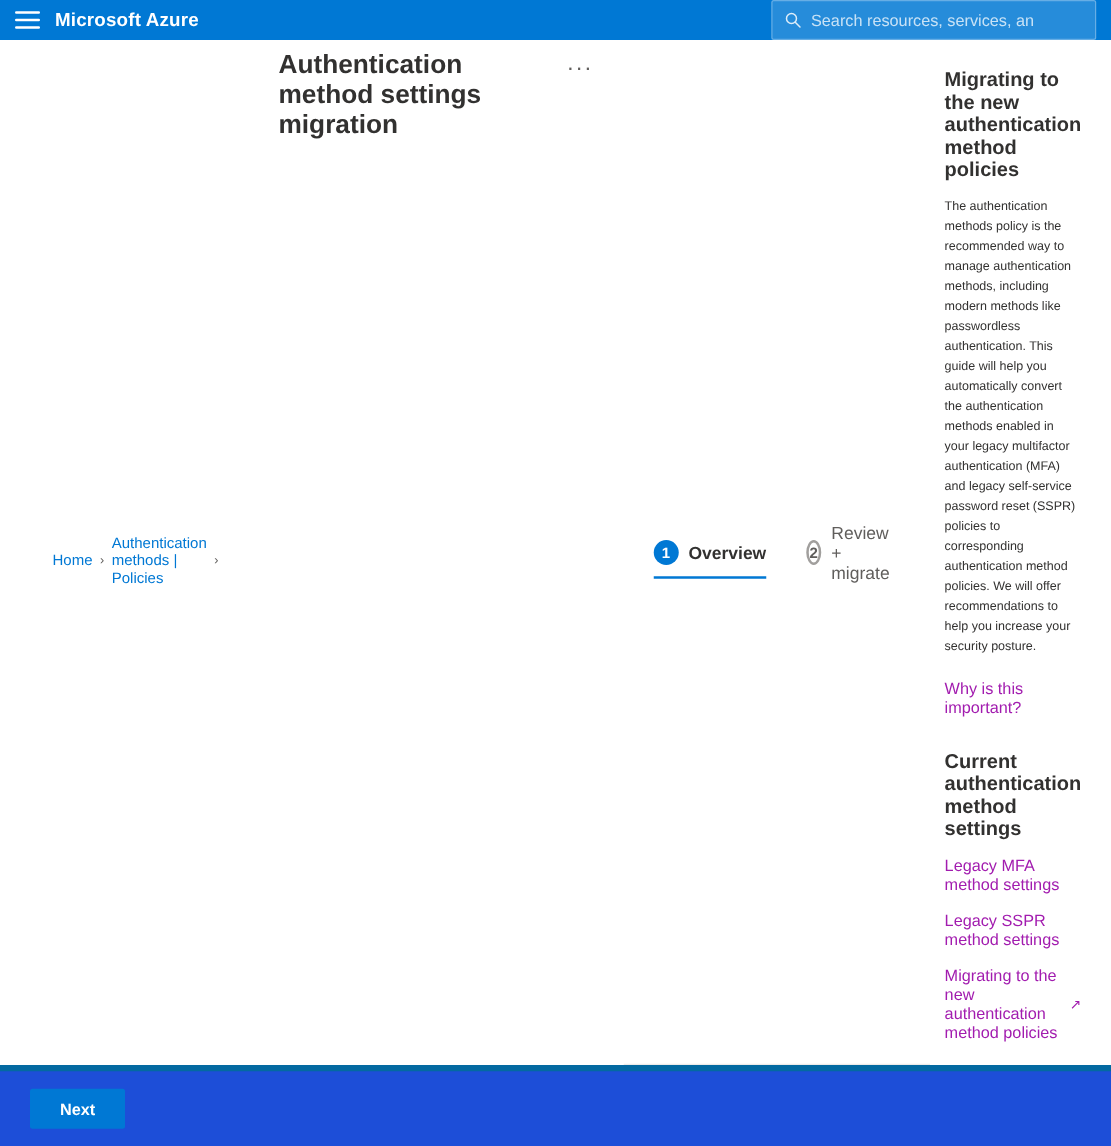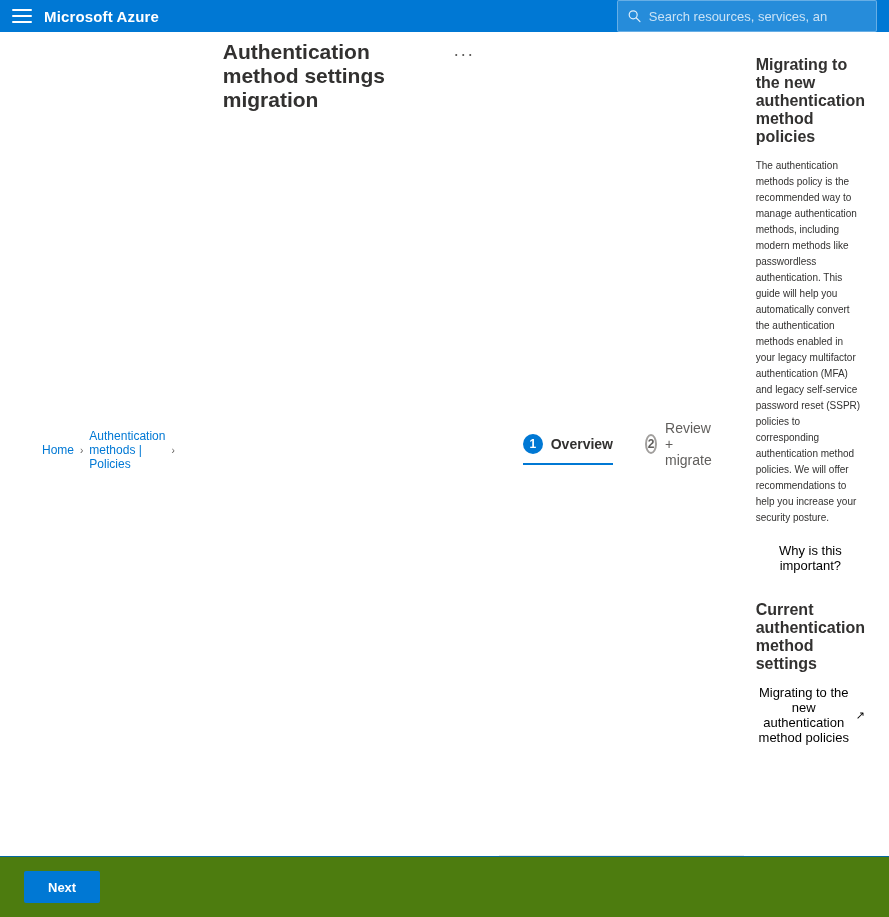--- a/index.html
+++ b/index.html
@@ -169,51 +169,50 @@
 
     .section-desc {
       font-size: 10px;
       color: #323130;
       line-height: 1.6;
       margin-bottom: 16px;
       max-width: 820px;
     }
 
     .link {
-      color: #000000;
+      color: #a21caf;
       text-decoration: none;
       font-size: 13px;
       cursor: pointer;
       display: inline-flex;
       align-items: center;
       gap: 4px;
-      text-align: center;
     }
 
     .current-auth-section {
       margin-top: 28px;
     }
 
     .link-list {
       display: flex;
       flex-direction: column;
       gap: 14px;
       margin-top: 12px;
     }
 
     .external-icon {
       font-size: 11px;
       display: inline-block;
     }
 
     
     .footer {
-      border-top: 1px solid #0369a1;
+      border-top: 5px solid #0369a1;
       padding: 14px 24px;
-      background: #4d7c0f;
+      background: #1d4ed8;
       flex-shrink: 0;
     }
 
     .next-button {
       background: #0078d4;
       color: #fff;
       border: none;
       padding: 6px 24px;
       font-size: 13px;
       font-weight: 600;
@@ -271,20 +270,22 @@
     <h2 class="section-heading">Migrating to the new authentication method policies</h2>
 
     <p class="section-desc">The authentication methods policy is the recommended way to manage authentication methods, including modern methods like passwordless authentication. This guide will help you automatically convert the authentication methods enabled in your legacy multifactor authentication (MFA) and legacy self-service password reset (SSPR) policies to corresponding authentication method policies. We will offer recommendations to help you increase your security posture.</p>
 
     <a href="#" class="link">Why is this important?</a>
 
     <div class="current-auth-section">
       <h2 class="section-heading">Current authentication method settings</h2>
 
       <div class="link-list">
+        <a href="#" class="link">Legacy MFA method settings</a>
+        <a href="#" class="link">Legacy SSPR method settings</a>
         <a href="#" class="link">
           <span>Migrating to the new authentication method policies</span>
           <span class="external-icon">↗</span>
         </a>
       </div>
     </div>
 
   </div>
 
 </div>

